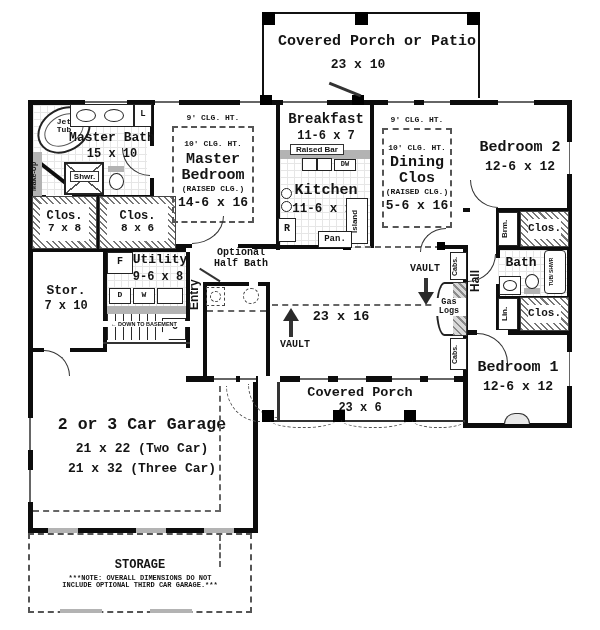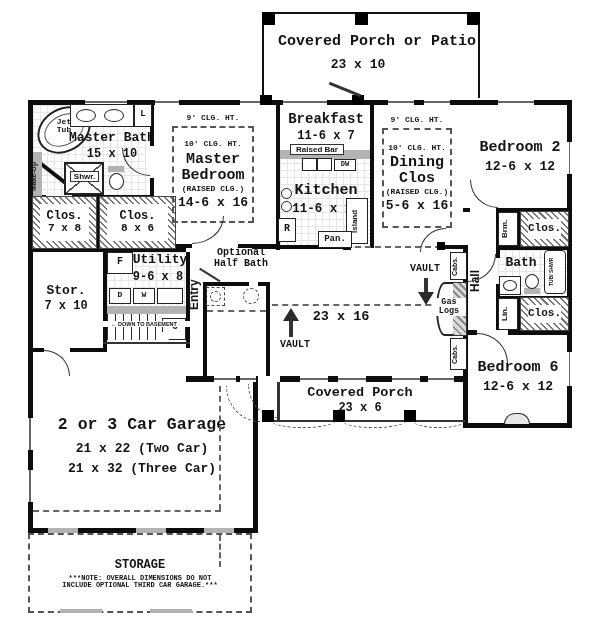--- a/index.html
+++ b/index.html
@@ -230,21 +230,21 @@
   <div class="gray" style="left:524px;top:288px;width:16px;height:6px;"></div>
   <div class="fixture oval" style="left:525px;top:274px;width:14px;height:15px;"></div>
   <div class="arc-br" style="left:468px;top:254px;width:28px;height:28px;"></div>
   <div class="fixture" style="left:498px;top:298px;width:20px;height:32px;"></div>
   <div class="vtext" style="left:500px;top:299px;width:16px;height:30px;font-size:8px;">Lin.</div>
   <div class="closet" style="left:521px;top:298px;width:47px;height:32px;">
     <div class="lbl" style="position:static;font-size:11px;">Clos.</div>
   </div>
 
   <div class="arc-tr" style="left:477px;top:333px;width:31px;height:30px;"></div>
-  <div class="lbl" style="left:468px;top:360px;width:100px;font-size:15px;">Bedroom 6</div>
+  <div class="lbl" style="left:468px;top:360px;width:100px;font-size:15px;">Bedroom 1</div>
   <div class="lbl" style="left:474px;top:380px;width:88px;font-size:13px;">12-6 x 12</div>
   <div class="abs" style="left:504px;top:413px;width:26px;height:11px;border:1.5px solid #333;border-bottom:none;border-radius:13px 13px 0 0;background:#e8e8e8;"></div>
 
   <div class="dash-h" style="left:272px;top:304px;width:190px;"></div>
   <div class="lbl" style="left:296px;top:310px;width:90px;font-size:13.5px;">23 x 16</div>
   <div class="lbl" style="left:400px;top:264px;width:50px;font-size:10px;">VAULT</div>
   <div class="thin" style="left:424px;top:278px;width:4px;height:14px;"></div>
   <div class="tri-down" style="left:418px;top:292px;"></div>
   <div class="tri-up" style="left:283px;top:308px;"></div>
   <div class="thin" style="left:289px;top:321px;width:4px;height:16px;"></div>

